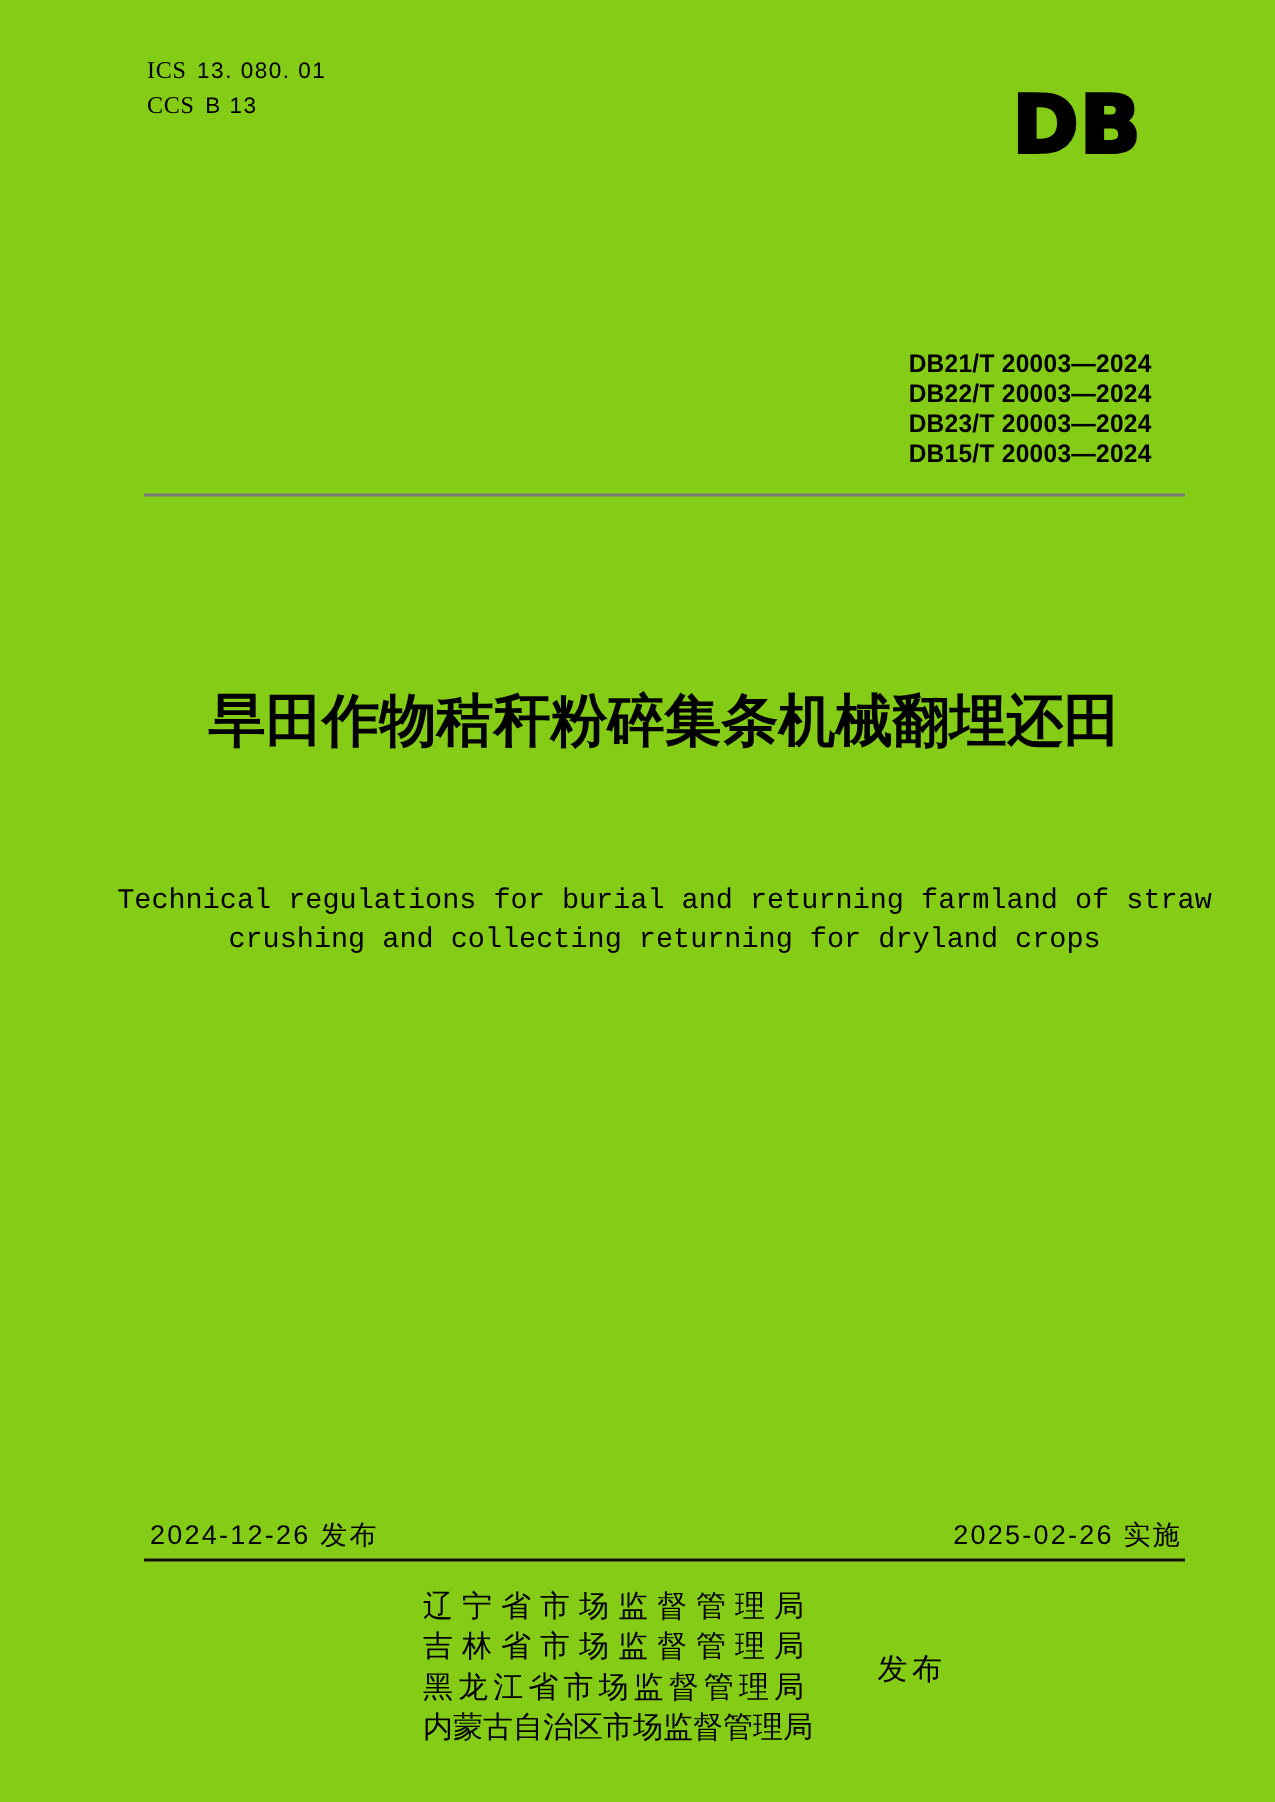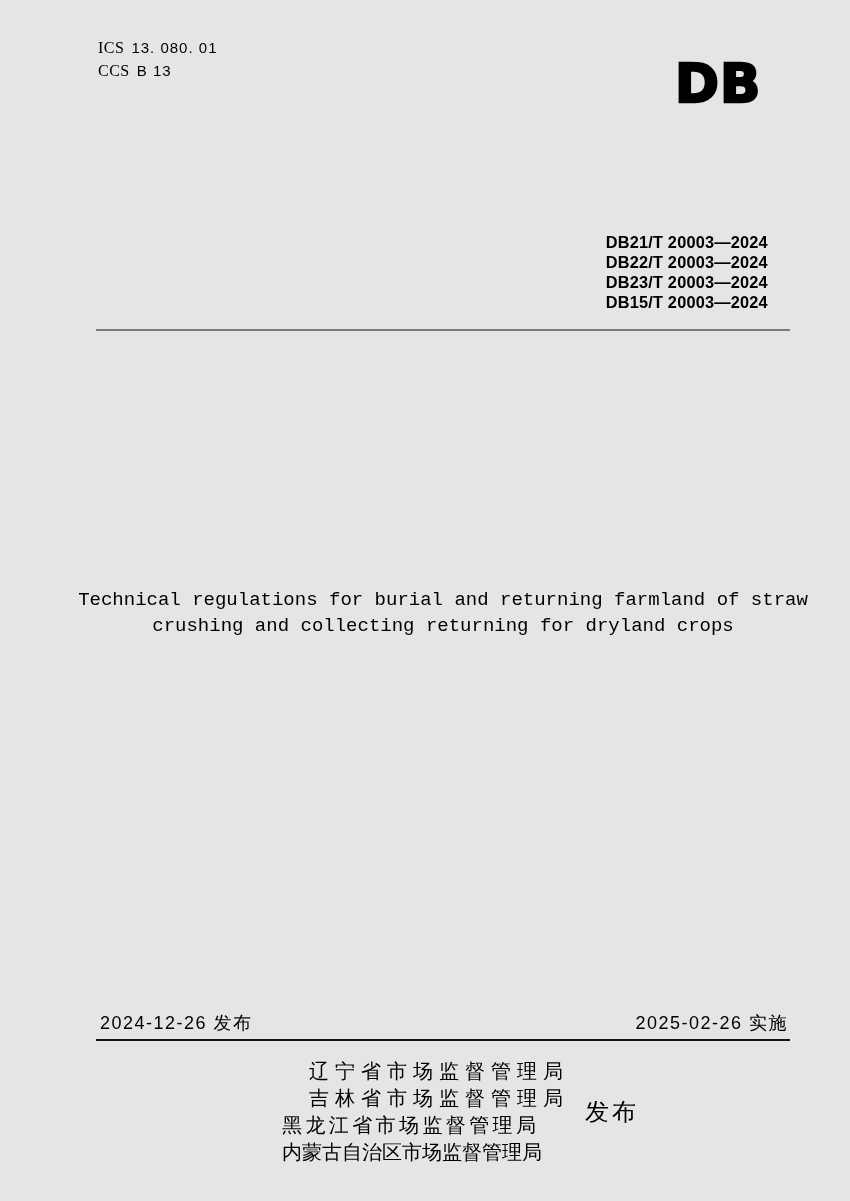--- a/index.html
+++ b/index.html
@@ -1,19 +1,19 @@
 <!DOCTYPE html>
 <html><head>
 <meta charset="utf-8">
 <style>
   html,body{margin:0;padding:0;background:#ffffff;}
   .page{
     position:relative;
     width:850px;height:1201px;
-    background:#e5e5e5;
+    background:#84cc16;
     overflow:hidden;
     font-family:"Liberation Sans","DejaVu Sans",sans-serif;
     color:#000;
   }
   
   .ics-block{position:absolute;left:98px;top:36px;line-height:23px;}
   .ics-row .label{
     font-family:"Liberation Serif","DejaVu Serif",serif;
     font-size:16px;letter-spacing:.5px;
   }
@@ -61,24 +61,24 @@
   .date-row{position:absolute;left:100px;top:1011px;width:688px;font-size:18px;font-weight:500;}
   .date-row .issue{position:absolute;left:0;letter-spacing:1.5px;}
   .date-row .impl{position:absolute;right:0;letter-spacing:1.5px;}
   
   .org-row{
     position:absolute;left:282px;top:1058px;
     display:flex;align-items:center;
   }
   .orgs{width:258px;font-size:20px;line-height:27px;font-weight:500;}
   .org{white-space:nowrap;}
-  .ls-a{letter-spacing:6px;margin-right:-6px;margin-left:27px;}
+  .ls-a{letter-spacing:6px;margin-right:-6px;}
   .ls-b{letter-spacing:3.4px;margin-right:-3.4px;}
   .ls-c{letter-spacing:0;}
-  .publish{margin-left:45px;font-size:24px;font-weight:500;letter-spacing:3px;}
+  .publish{margin-left:45px;font-size:20px;font-weight:500;letter-spacing:3px;}
 </style>
 </head>
 <body>
 
 <div class="page">
 
   <div class="ics-block">
     <div class="ics-row">
       <span class="label">ICS</span><span class="value">13. 080. 01</span>
     </div>
@@ -93,20 +93,21 @@
   <div class="codes">
     <div>DB21/T 20003—2024</div>
     <div>DB22/T 20003—2024</div>
     <div>DB23/T 20003—2024</div>
     <div>DB15/T 20003—2024</div>
   </div>
 
   <div class="rule rule-top"></div>
 
   <div class="main-title">
+    <div>旱田作物秸秆粉碎集条机械翻埋还田</div>
   </div>
 
   <div class="english-title">
     <div>Technical regulations for burial and returning farmland of straw</div>
     <div>crushing and collecting returning for dryland crops</div>
   </div>
 
   <div class="date-row">
     <span class="issue">2024-12-26 发布</span>
     <span class="impl">2025-02-26 实施</span>

